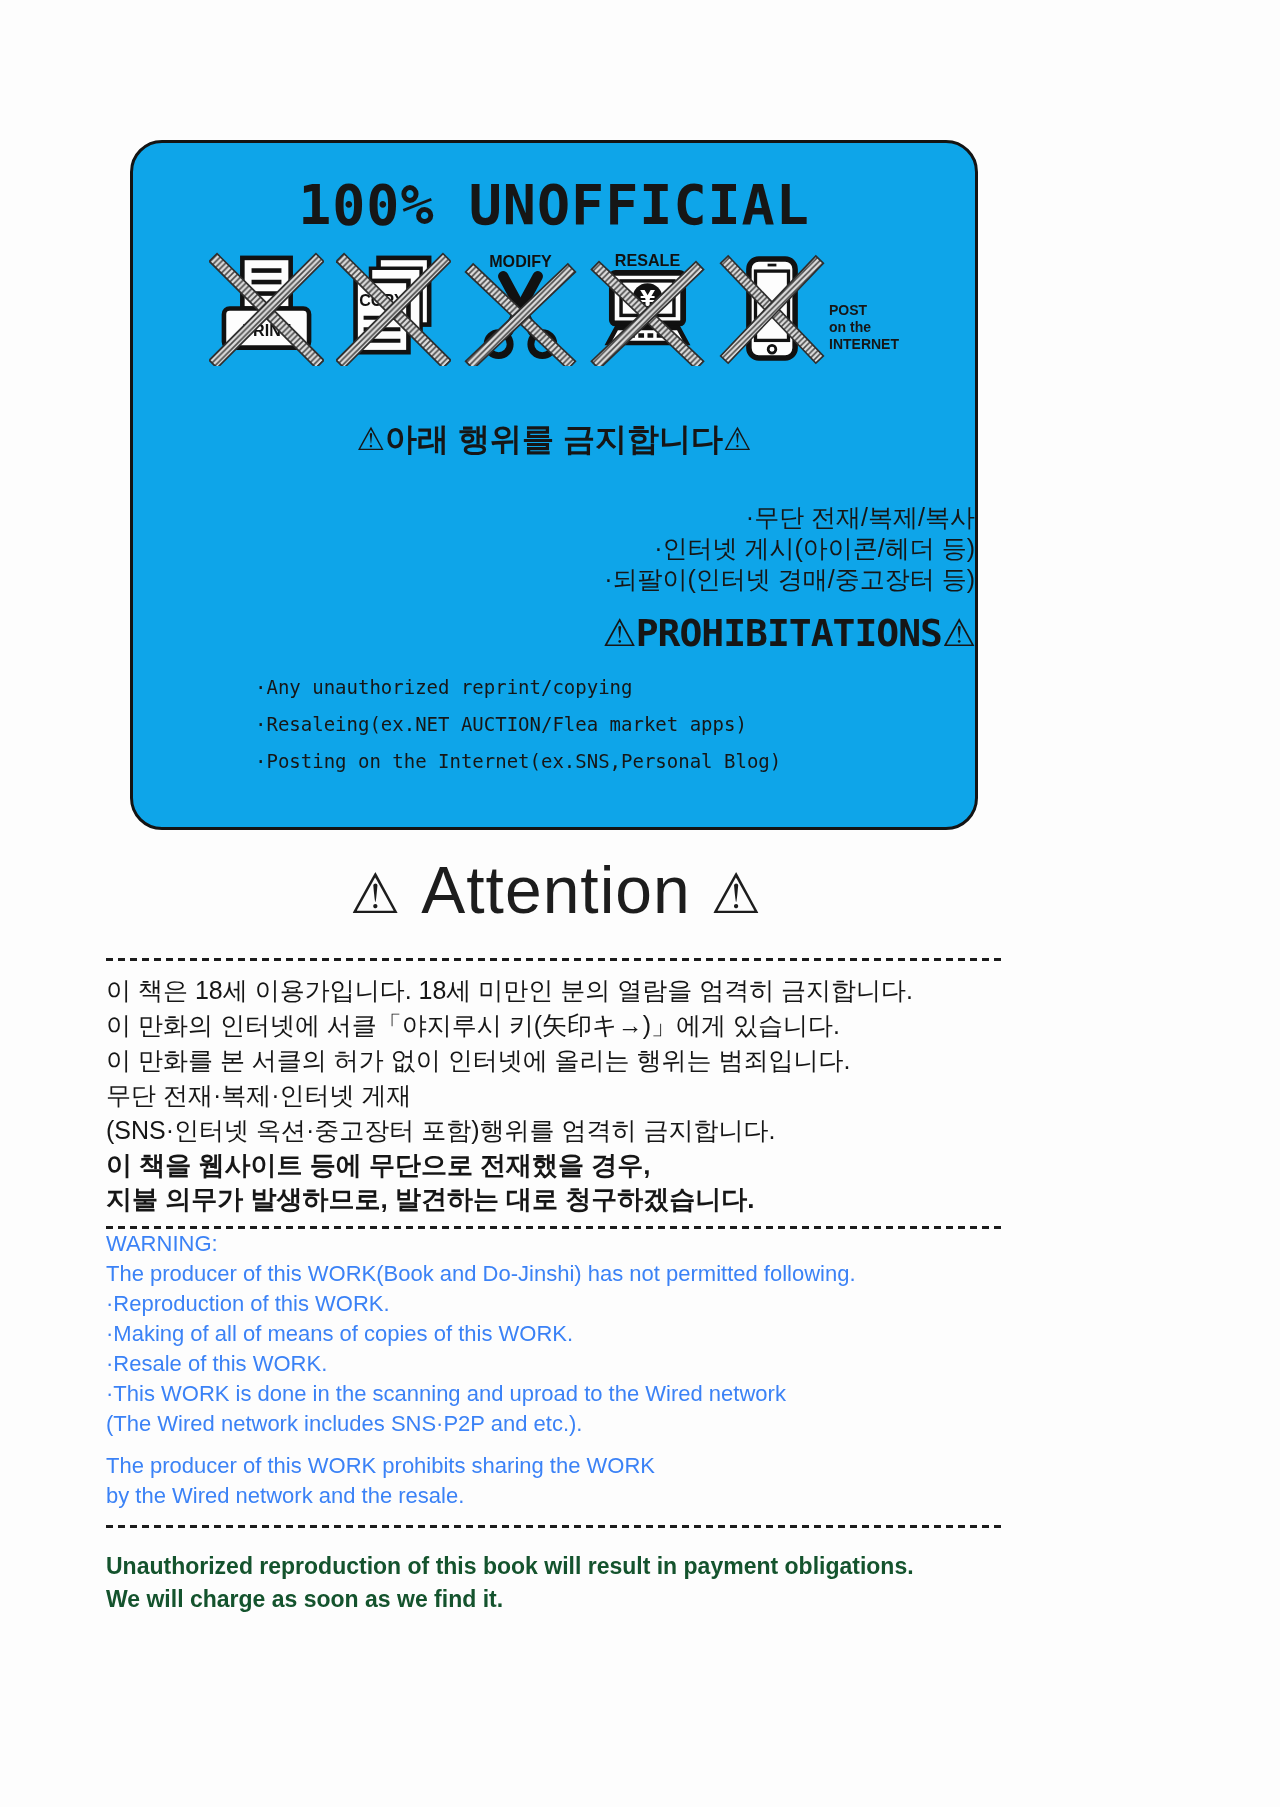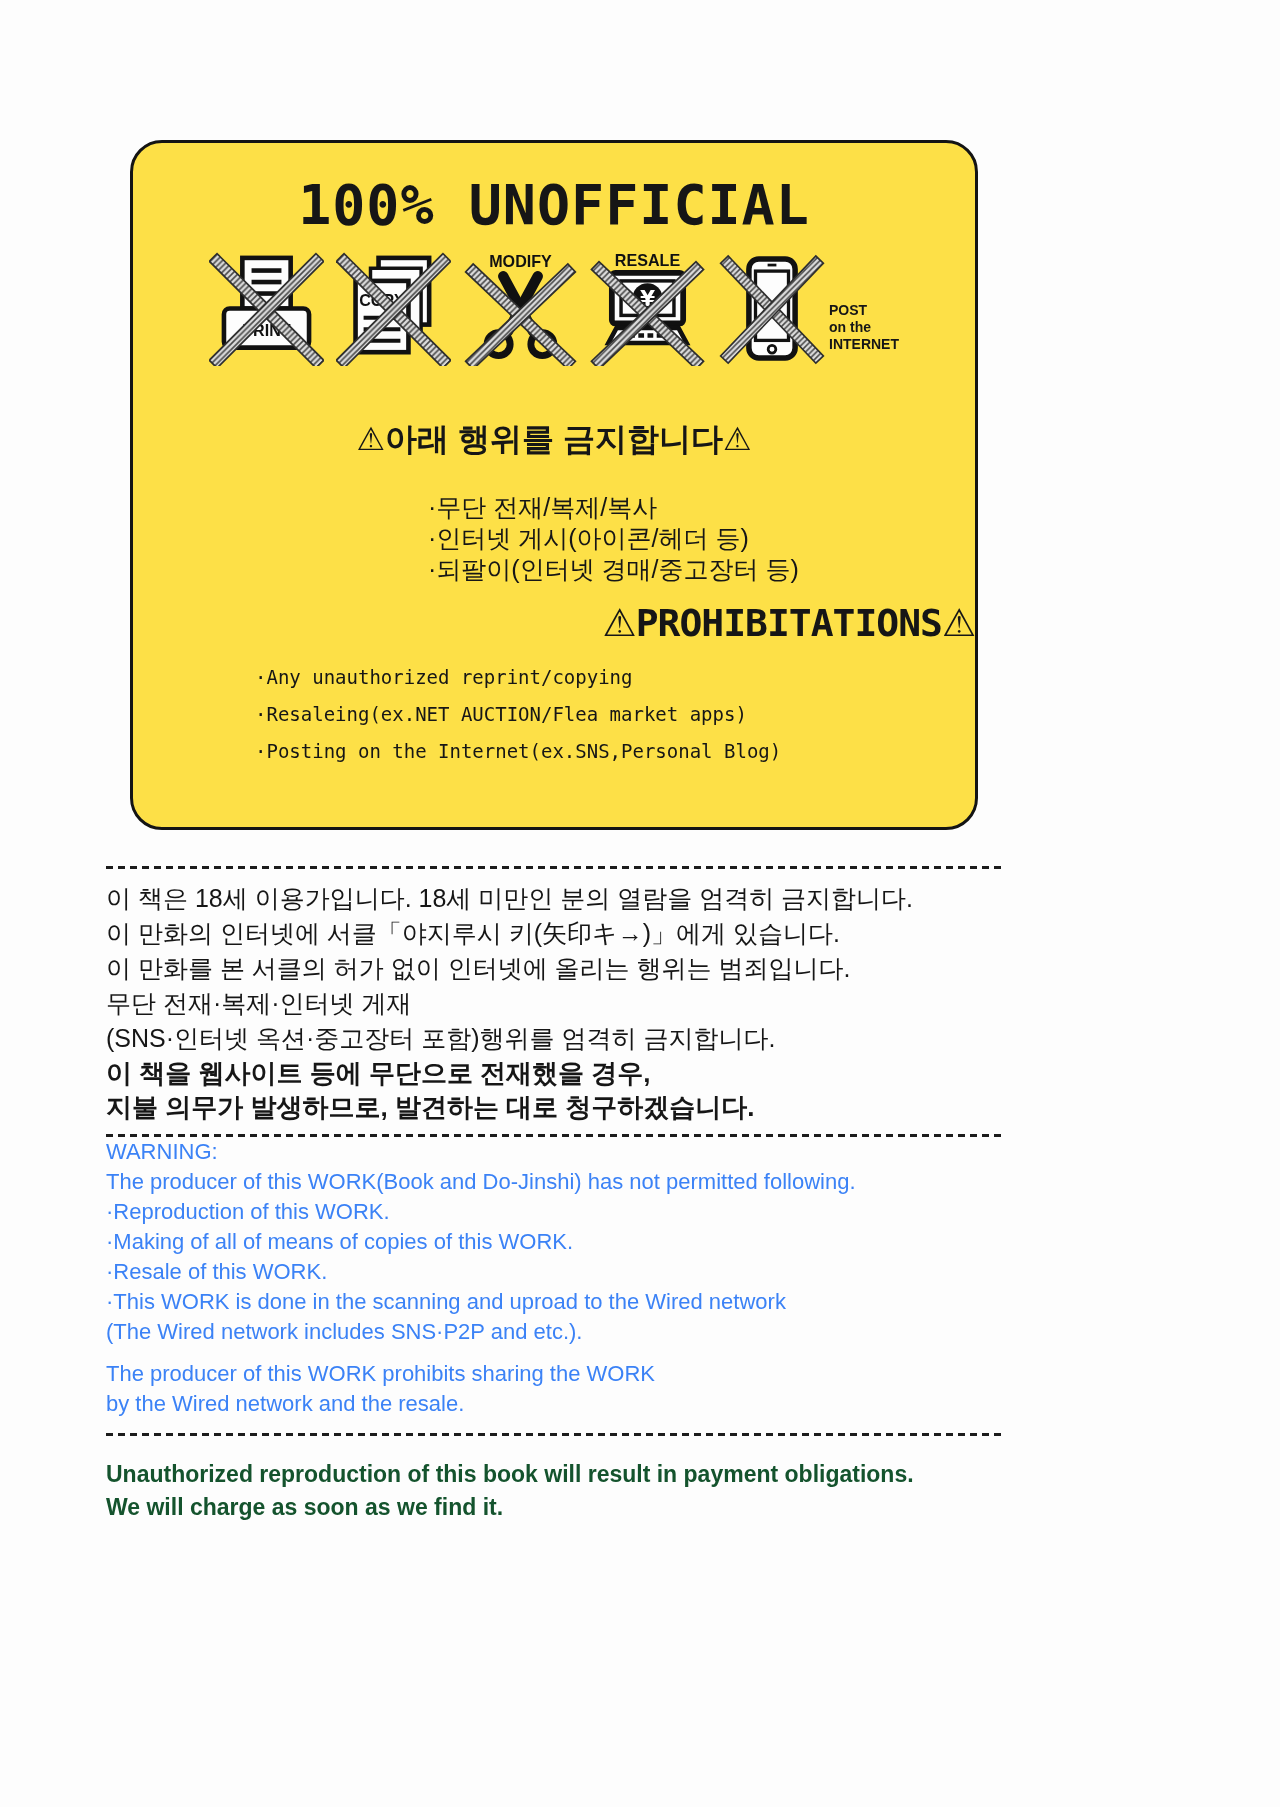--- a/index.html
+++ b/index.html
@@ -6,21 +6,21 @@
   body{
     width:1280px;height:1807px;
     background:#fdfdfd;color:#161616;
     font-family:"Liberation Sans",sans-serif;
     position:relative;overflow:hidden;
   }
   
   .frame{
     position:absolute;left:130px;top:140px;width:848px;height:690px;
     border:3px solid #141414;border-radius:32px;box-sizing:border-box;
-    text-align:center;background:#fde047;
+    text-align:center;background:#0ea5e9;
   }
   .unoff{
     margin-top:34px;
     font-family:"DejaVu Sans Mono","Liberation Mono",monospace;
     font-weight:700;font-size:55px;line-height:1.05;letter-spacing:1px;
   }
   .iconrow{
     margin-top:16px;
     display:flex;justify-content:center;align-items:flex-start;gap:12px;
   }
@@ -31,21 +31,21 @@
     text-align:left;margin-top:38px;
   }
   .svglabel{font-family:"Liberation Sans",sans-serif;font-size:14px;font-weight:600;fill:#111}
   .yen{font-family:"DejaVu Sans",sans-serif;font-size:19px;font-weight:700;fill:#fff}
   .xe{stroke:#2e2e2e;stroke-width:11;stroke-linecap:square}
   .xh{stroke:url(#hatch);stroke-width:8;stroke-linecap:square}
 
   .kr-head{margin-top:52px;font-size:32px;font-weight:700;letter-spacing:0}
   .warnchar{font-family:"DejaVu Sans",sans-serif;font-weight:400}
   .kr-list{
-    margin-top:30px;margin-left:295px;text-align:left;
+    margin-top:40px;margin-left:295px;text-align:right;
     font-size:25px;line-height:31px;font-weight:500;
   }
   .en-head{
     margin-top:16px;
     font-family:"DejaVu Sans Mono","Liberation Mono",monospace;
     font-weight:700;font-size:38px;letter-spacing:-1px;text-align:right;
   }
   .en-head .warnchar{font-weight:400}
   .en-list{
     margin-top:14px;margin-left:122px;text-align:left;
@@ -197,20 +197,21 @@
   <div class="en-list">
     <div>·Any unauthorized reprint/copying</div>
     <div>·Resaleing(ex.NET AUCTION/Flea market apps)</div>
     <div>·Posting on the Internet(ex.SNS,Personal Blog)</div>
   </div>
 
 </div>
 
 <div class="lower">
 
+  <div class="attention"><span class="warnchar">⚠</span><span>Attention</span><span class="warnchar">⚠</span></div>
 
   <div class="dashes d1"></div>
 
   <div class="kr-block">
     <div>이 책은 18세 이용가입니다. 18세 미만인 분의 열람을 엄격히 금지합니다.</div>
     <div>이 만화의 인터넷에 서클「야지루시 키(矢印キ→)」에게 있습니다.</div>
     <div>이 만화를 본 서클의 허가 없이 인터넷에 올리는 행위는 범죄입니다.</div>
     <div>무단 전재·복제·인터넷 게재</div>
     <div>(SNS·인터넷 옥션·중고장터 포함)행위를 엄격히 금지합니다.</div>
   </div>

